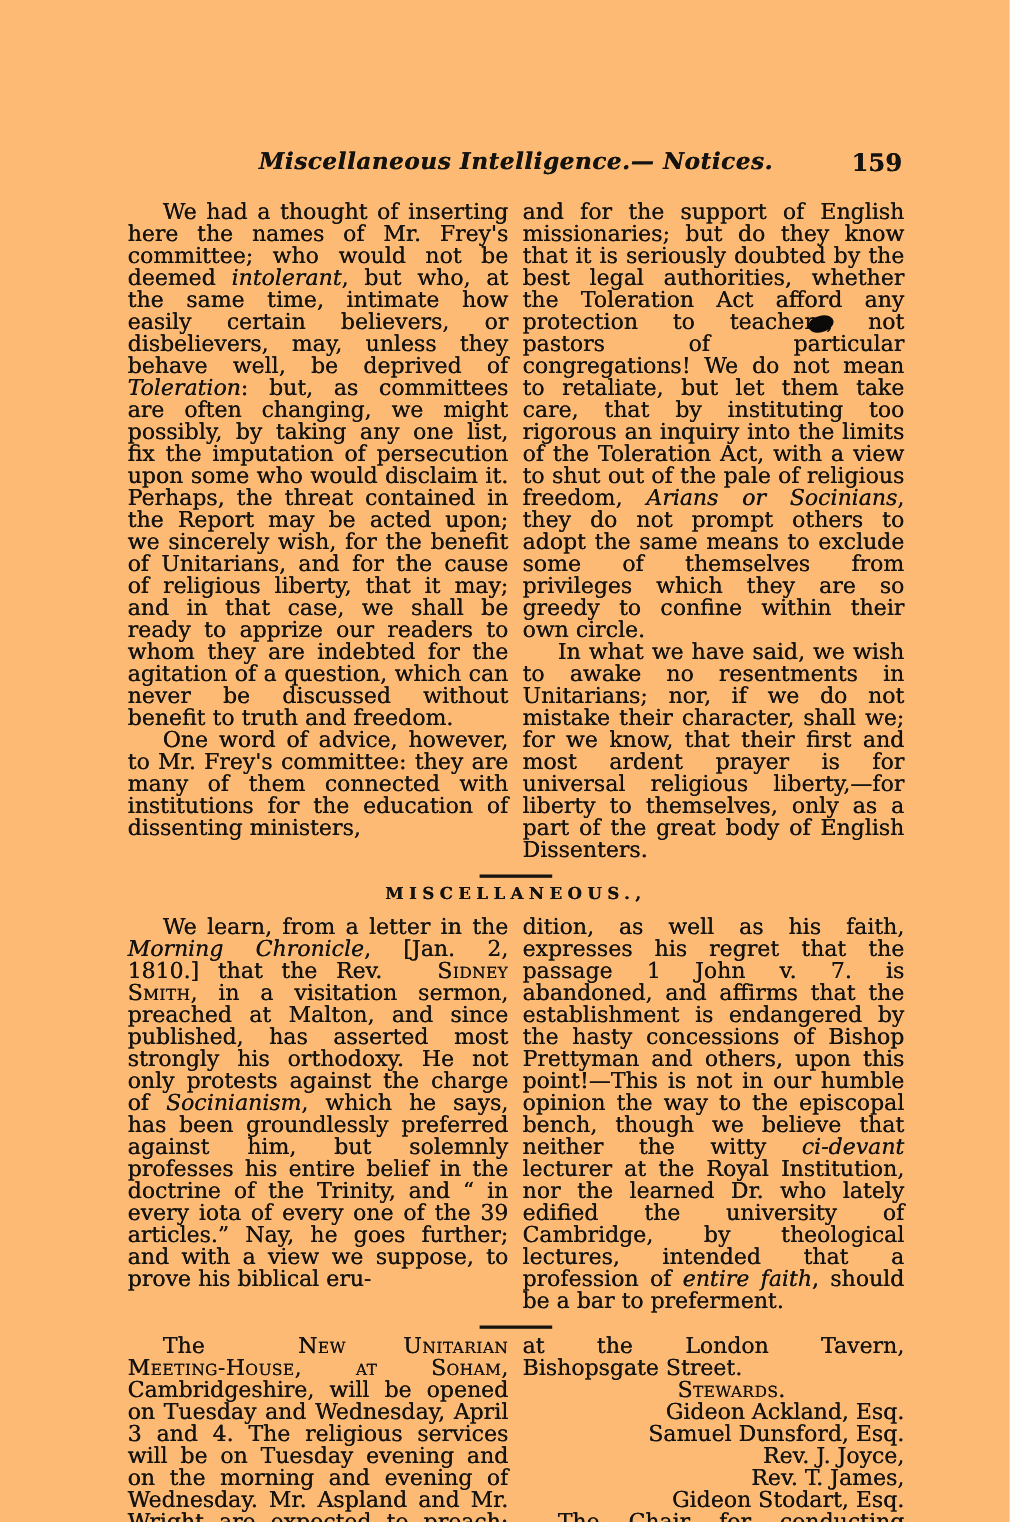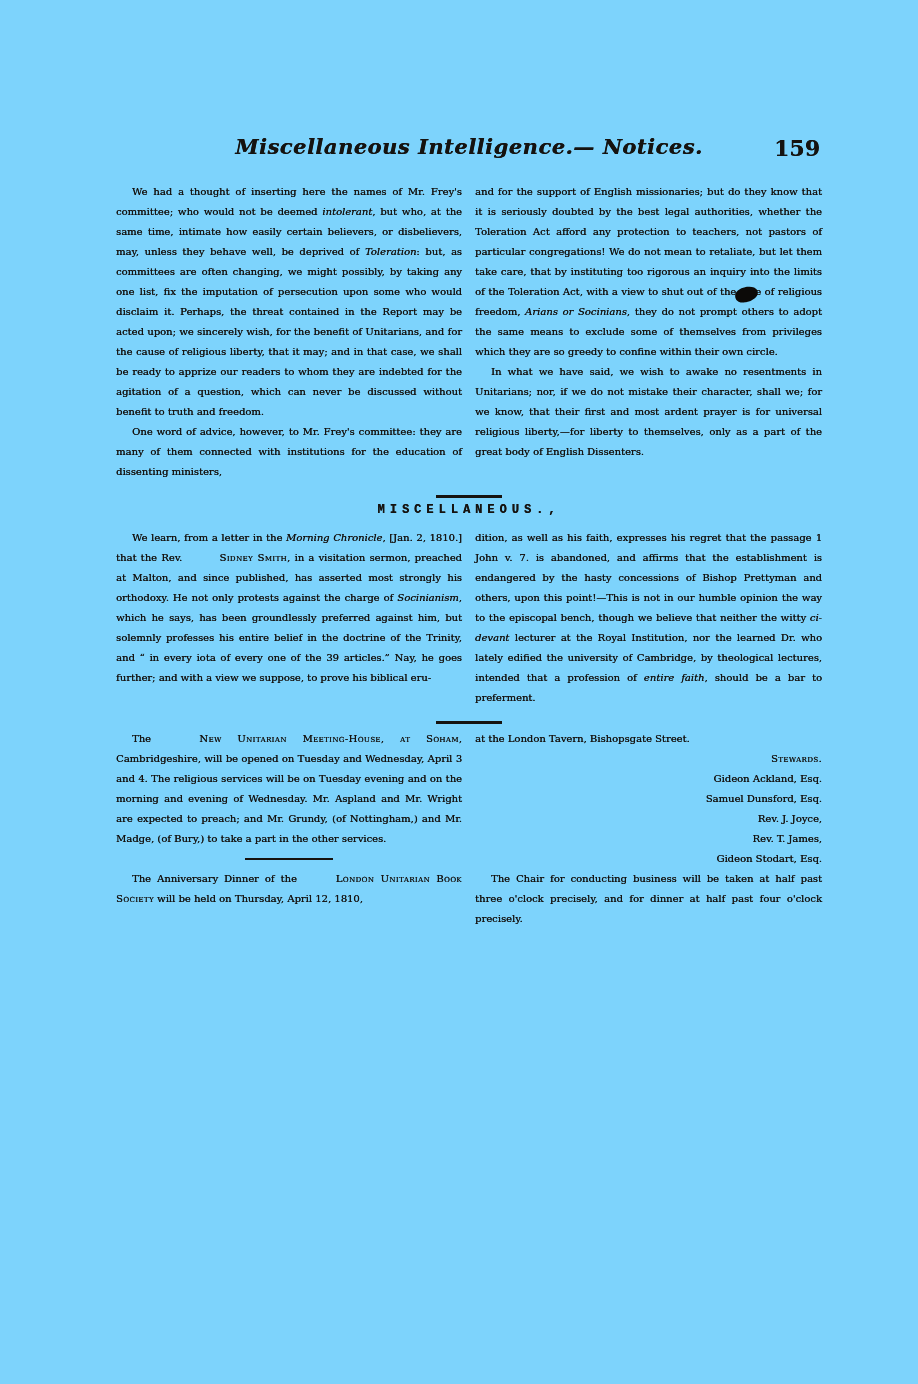--- a/index.html
+++ b/index.html
@@ -1,52 +1,52 @@
 <!DOCTYPE html>
 <html lang="en"><head>
 <meta charset="utf-8">
 <style>
   html,body { margin:0; padding:0; background:#ffffff; }
   .page {
     position:relative;
     width:918px; height:1384px;
-    background:#7dd3fc;
+    background:#fdba74;
     font-family:"DejaVu Serif","Liberation Serif",serif;
     color:#151310;
     overflow:hidden;
     text-shadow:0.25px 0 0 currentColor; 
   }
   .content { position:absolute; left:116px; top:134px; width:706px; }
   .header { position:relative; height:34px; margin-bottom:14px; }
   .header-title {
     text-align:center; font-style:italic; font-weight:bold;
     font-size:21px; letter-spacing:0.5px;
   }
   .page-number {
     position:absolute; right:2px; top:1px;
     font-size:22px; font-weight:bold;
   }
   .cols { display:flex; gap:13px; }
-  .col { font-size:10px; line-height:20px; text-align:justify;
+  .col { font-size:20px; line-height:20px; text-align:justify;
          hyphens:auto; -webkit-hyphens:auto; }
   .col-left  { width:346px; }
   .col-right { width:347px; }
   .para { margin:0; }
   .para.indent { text-indent:1.6em; }
-  .para.center { text-align:right; text-indent:0; }
+  .para.center { text-align:center; text-indent:0; }
   .para.name { margin-left:40px; text-align:right; text-indent:0; }
   .para.rule { border-top:2.5px solid #161310; width:88px; margin:9px auto; height:0; }
   .i  { font-style:italic; }
   .sc { font-variant:small-caps; letter-spacing:0.4px;margin-left:33px; }
   .section-divider {
     width:66px; border-top:3px solid #161310; margin:13px auto 5px;
   }
   .section-heading {
-    text-align:center; font-weight:bold; font-size:12px;
-    letter-spacing:5px; margin:3px 0 11px 0;font-family:Liberation Mono, monospace;
+    text-align:center; font-weight:bold; font-size:15px;
+    letter-spacing:5px; margin:3px 0 11px 0;
   }
   .ink-blot {
     position:absolute; left:735px; top:287px; width:23px; height:15px;
     background:#0c0a08; border-radius:55% 45% 60% 40%;
     transform:rotate(-9deg);
     box-shadow:-3px 3px 0 -5px #0c0a08;
   }
 </style>
 </head>
 <body>

